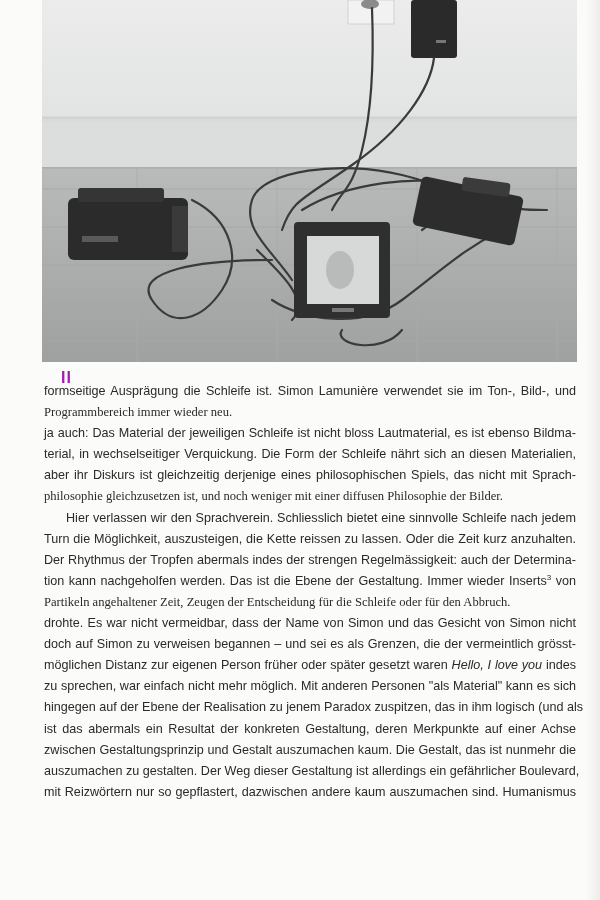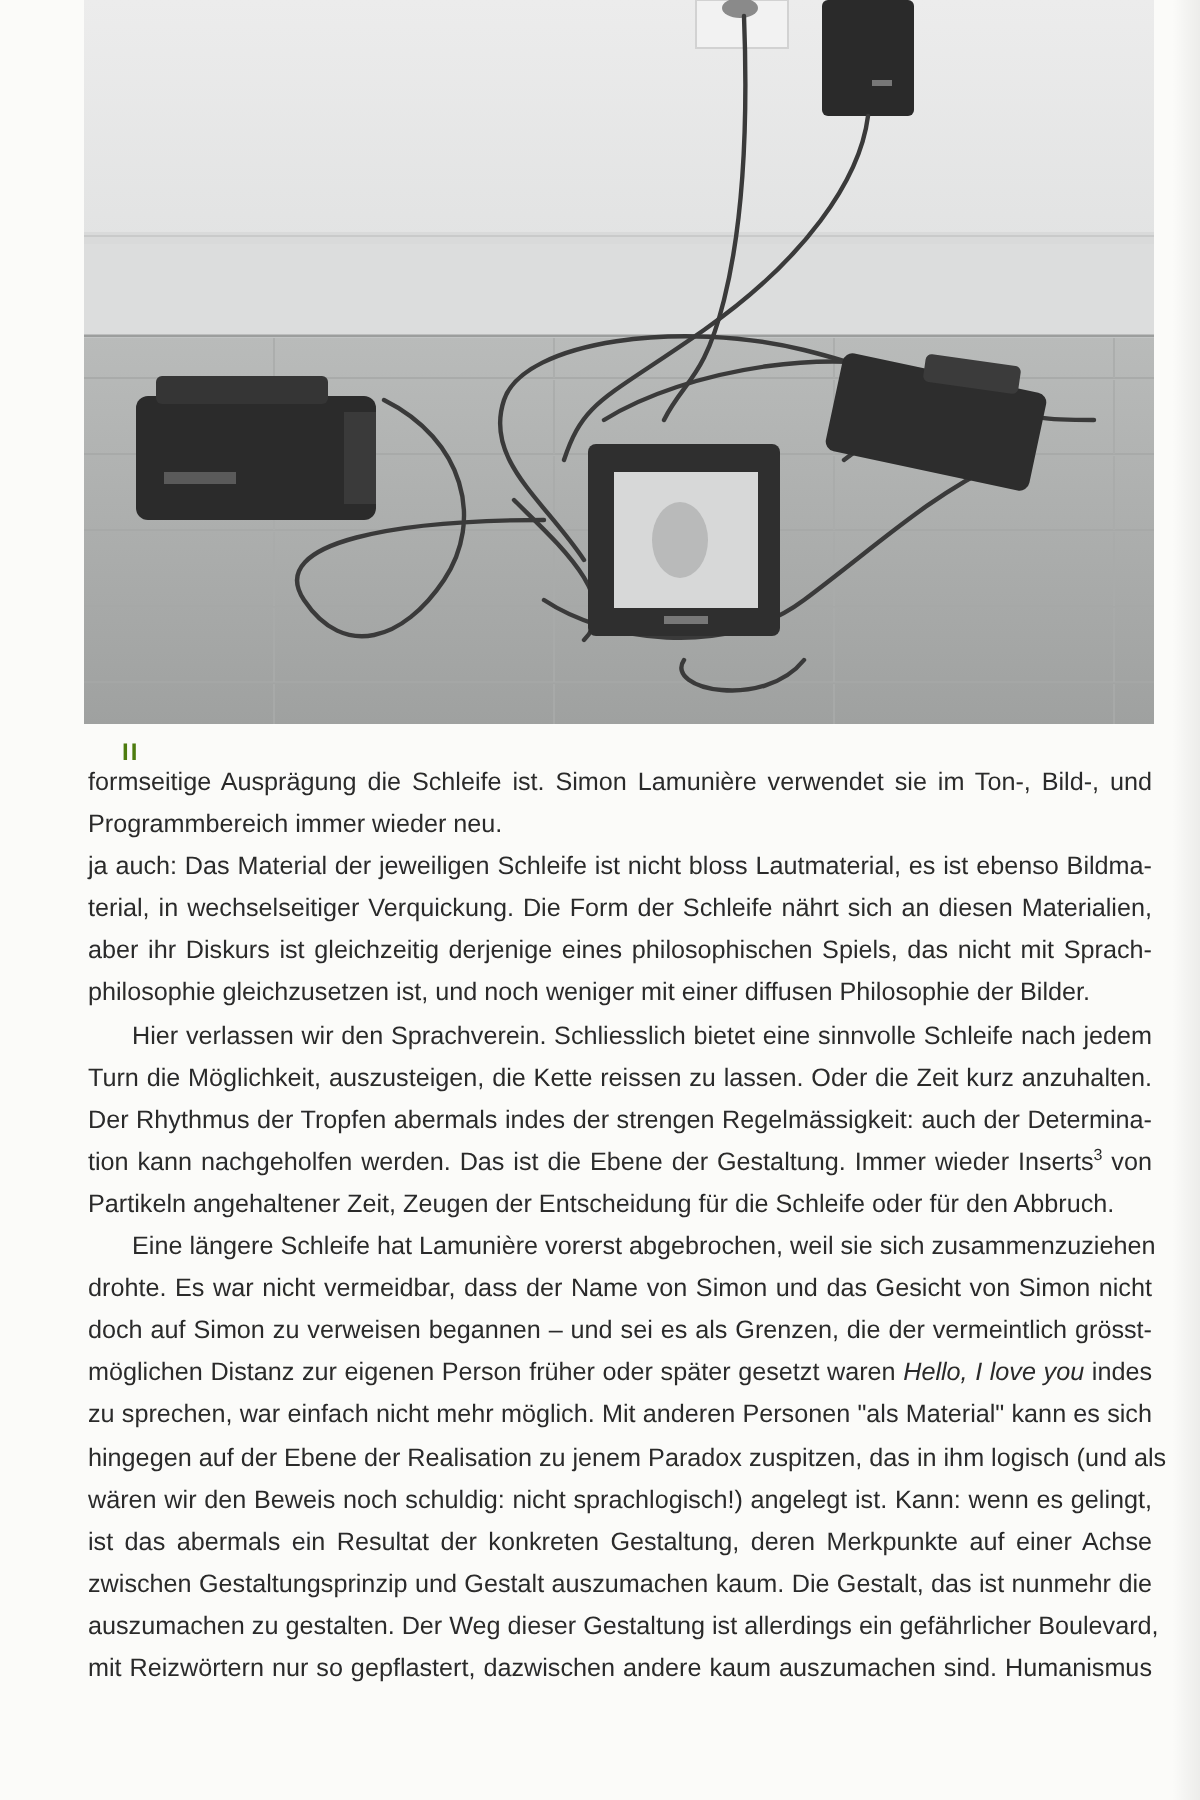--- a/index.html
+++ b/index.html
@@ -14,30 +14,30 @@
     position:absolute; right:0; top:0; width:14px; height:900px;
     background:linear-gradient(to right, rgba(0,0,0,0), rgba(0,0,0,0.06));
   }
   .photo {
     position:absolute; left:42px; top:0; width:535px; height:362px;
     overflow:hidden; background:#e9eaea;
   }
   .photo svg { display:block; }
   .fig-marker {
     position:absolute; left:44px; top:369px;
-    font-size:12px; font-weight:bold; letter-spacing:1px; color:#4d7c0f;padding-left:17px;
+    font-size:16px; font-weight:bold; letter-spacing:1px; color:#a21caf;padding-left:17px;
   }
   .text {
     position:absolute; left:44px; top:381px; width:532px;
     font-size:12.6px; line-height:21.1px;
     text-align:justify; text-align-last:left;
   }
   .text p { margin:0; }
   .line { display:block; text-align:justify; text-align-last:justify; white-space:nowrap; }
-  .line.last { text-align-last:left; }
+  .line.last { text-align-last:left;font-family:Liberation Serif, serif; }
   sup { font-size:8px; line-height:0; vertical-align:super; }
   em { font-style:italic; }
 </style>
 </head>
 <body>
 
 <div class="gutter"></div>
 
 <div class="photo">
   <svg width="535" height="362" viewBox="0 0 535 362">
@@ -123,27 +123,25 @@
 
   <p>
     <span class="line" style="padding-left:22px">Hier verlassen wir den Sprachverein. Schliesslich bietet eine sinnvolle Schleife nach jedem</span>
     <span class="line">Turn die Möglichkeit, auszusteigen, die Kette reissen zu lassen. Oder die Zeit kurz anzuhalten.</span>
     <span class="line">Der Rhythmus der Tropfen abermals indes der strengen Regelmässigkeit: auch der Determina-</span>
     <span class="line"><span>tion kann nachgeholfen werden. Das ist die Ebene der Gestaltung. Immer wieder Inserts</span><sup>3</sup><span> von</span></span>
     <span class="line last">Partikeln angehaltener Zeit, Zeugen der Entscheidung für die Schleife oder für den Abbruch.</span>
   </p>
 
   <p>
-    <span class="line" style="padding-left:22px">Eine längere Schleife hat Lamunière vorerst abgebrochen, weil sie sich zusammenzuziehen</span>
     <span class="line">drohte. Es war nicht vermeidbar, dass der Name von Simon und das Gesicht von Simon nicht</span>
     <span class="line">doch auf Simon zu verweisen begannen – und sei es als Grenzen, die der vermeintlich grösst-</span>
     <span class="line"><span>möglichen Distanz zur eigenen Person früher oder später gesetzt waren</span> <em>Hello, I love you</em><span> indes</span></span>
     <span class="line">zu sprechen, war einfach nicht mehr möglich. Mit anderen Personen "als Material" kann es sich</span>
     <span class="line">hingegen auf der Ebene der Realisation zu jenem Paradox zuspitzen, das in ihm logisch (und als</span>
-    <span class="line">wären wir den Beweis noch schuldig: nicht sprachlogisch!) angelegt ist. Kann: wenn es gelingt,</span>
     <span class="line">ist das abermals ein Resultat der konkreten Gestaltung, deren Merkpunkte auf einer Achse</span>
     <span class="line">zwischen Gestaltungsprinzip und Gestalt auszumachen kaum. Die Gestalt, das ist nunmehr die</span>
     <span class="line">auszumachen zu gestalten. Der Weg dieser Gestaltung ist allerdings ein gefährlicher Boulevard,</span>
     <span class="line">mit Reizwörtern nur so gepflastert, dazwischen andere kaum auszumachen sind. Humanismus</span>
 
   </p>
 
 </div>
 
 </body></html>

